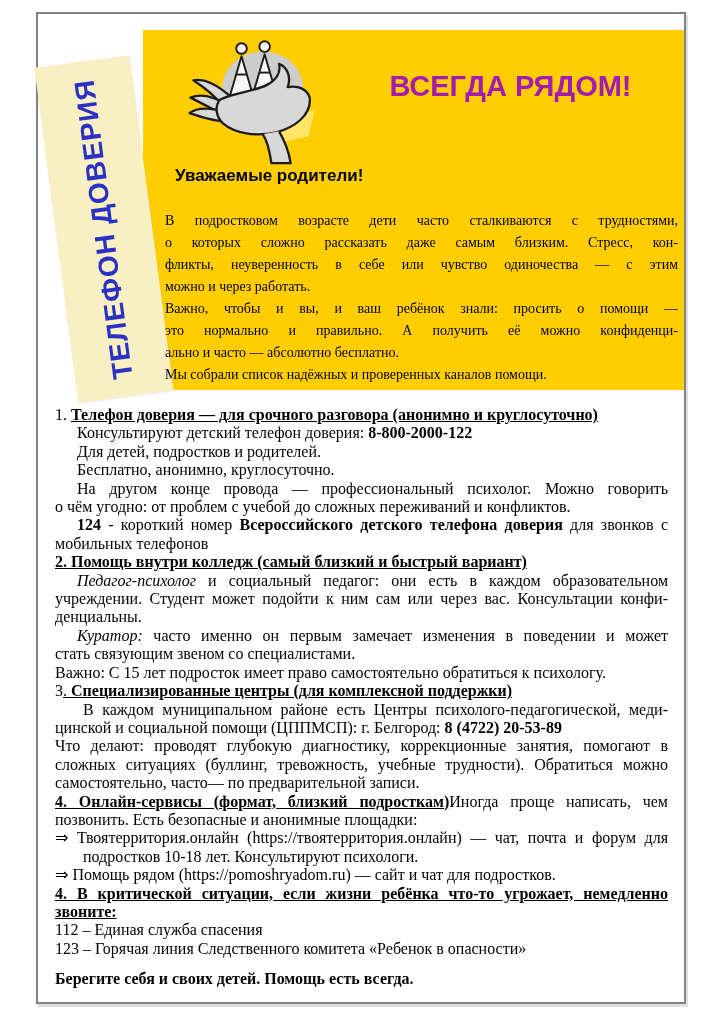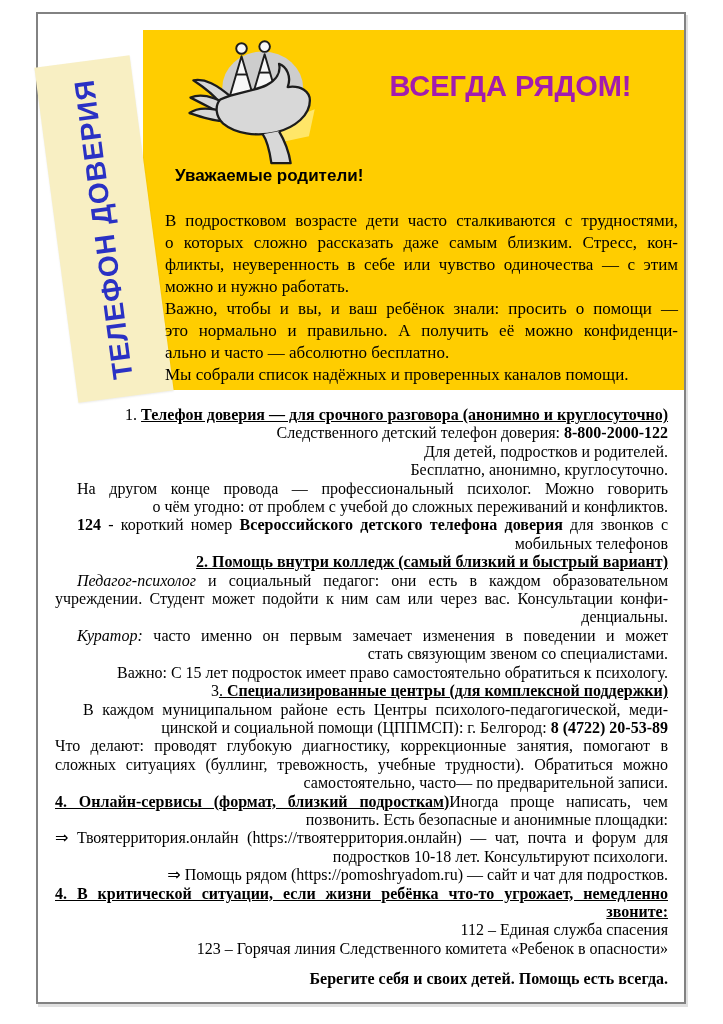--- a/index.html
+++ b/index.html
@@ -31,23 +31,23 @@
     position:absolute;left:305px;top:56px;width:335px;text-align:center;
     font-family:"Liberation Sans","DejaVu Sans",sans-serif;
     font-weight:bold;font-size:29px;color:#a21caf;
   }
   .greeting{
     position:absolute;left:137px;top:152px;
     font-family:"Liberation Sans","DejaVu Sans",sans-serif;
     font-weight:bold;font-size:17px;color:#000000;
   }
   .intro{position:absolute;left:127px;top:196px;width:513px;}
-  .intro .line{font-size:17px;line-height:22px;}
+  .intro .line{font-size:14px;line-height:22px;}
   .bodytext{position:absolute;left:17px;top:392px;width:613px;}
-  .bodytext .line{font-size:16px;line-height:18.4px;text-align:right;}
+  .bodytext .line{font-size:16px;line-height:18.4px;}
   .line{text-align:left;}
   .line.j{text-align:justify;text-align-last:justify;}
   .line.ind{padding-left:22px;}
   .line.ind2{padding-left:28px;}
   .line.hang{padding-left:28px;text-indent:-28px;}
   .line.cont{padding-left:28px;}
   .line.blank{height:12px;}
   .b{font-weight:bold;}
   .i{font-style:italic;}
   .u{text-decoration:underline;}
@@ -86,30 +86,30 @@
   </div>
 
   <div class="title">ВСЕГДА РЯДОМ!</div>
 
   <div class="greeting">Уважаемые родители!</div>
 
   <div class="intro">
       <div class="line j"><span>В подростковом возрасте дети часто сталкиваются с трудностями,</span></div>
       <div class="line j"><span>о которых сложно рассказать даже самым близким. Стресс, кон-</span></div>
       <div class="line j"><span>фликты, неуверенность в себе или чувство одиночества — с этим</span></div>
-      <div class="line"><span>можно и нужно работать.</span></div>
+      <div class="line"><span>можно и через работать.</span></div>
       <div class="line j"><span>Важно, чтобы и вы, и ваш ребёнок знали: просить о помощи —</span></div>
       <div class="line j"><span>это нормально и правильно. А получить её можно конфиденци-</span></div>
       <div class="line"><span>ально и часто — абсолютно бесплатно.</span></div>
       <div class="line"><span>Мы собрали список надёжных и проверенных каналов помощи.</span></div>
     </div>
 
   <div class="bodytext">
       <div class="line"><span>1. </span><span class="b u">Телефон доверия — для срочного разговора (анонимно и круглосуточно)</span></div>
-      <div class="line ind"><span>Следственного детский телефон доверия: </span><span class="b">8-800-2000-122</span></div>
+      <div class="line ind"><span>Консультируют детский телефон доверия: </span><span class="b">8-800-2000-122</span></div>
       <div class="line ind"><span>Для детей, подростков и родителей.</span></div>
       <div class="line ind"><span>Бесплатно, анонимно, круглосуточно.</span></div>
       <div class="line ind j"><span>На другом конце провода — профессиональный психолог. Можно говорить</span></div>
       <div class="line"><span>о чём угодно: от проблем с учебой до сложных переживаний и конфликтов.</span></div>
       <div class="line ind j"><span class="b">124</span><span> - короткий номер </span><span class="b">Всероссийского детского телефона доверия</span><span> для звонков с</span></div>
       <div class="line"><span>мобильных телефонов</span></div>
       <div class="line"><span class="b u">2. Помощь внутри колледж (самый близкий и быстрый вариант)</span></div>
       <div class="line ind j"><span class="i">Педагог-психолог</span><span> и социальный педагог: они есть в каждом образовательном</span></div>
       <div class="line j"><span>учреждении. Студент может подойти к ним сам или через вас. Консультации конфи-</span></div>
       <div class="line"><span>денциальны.</span></div>

